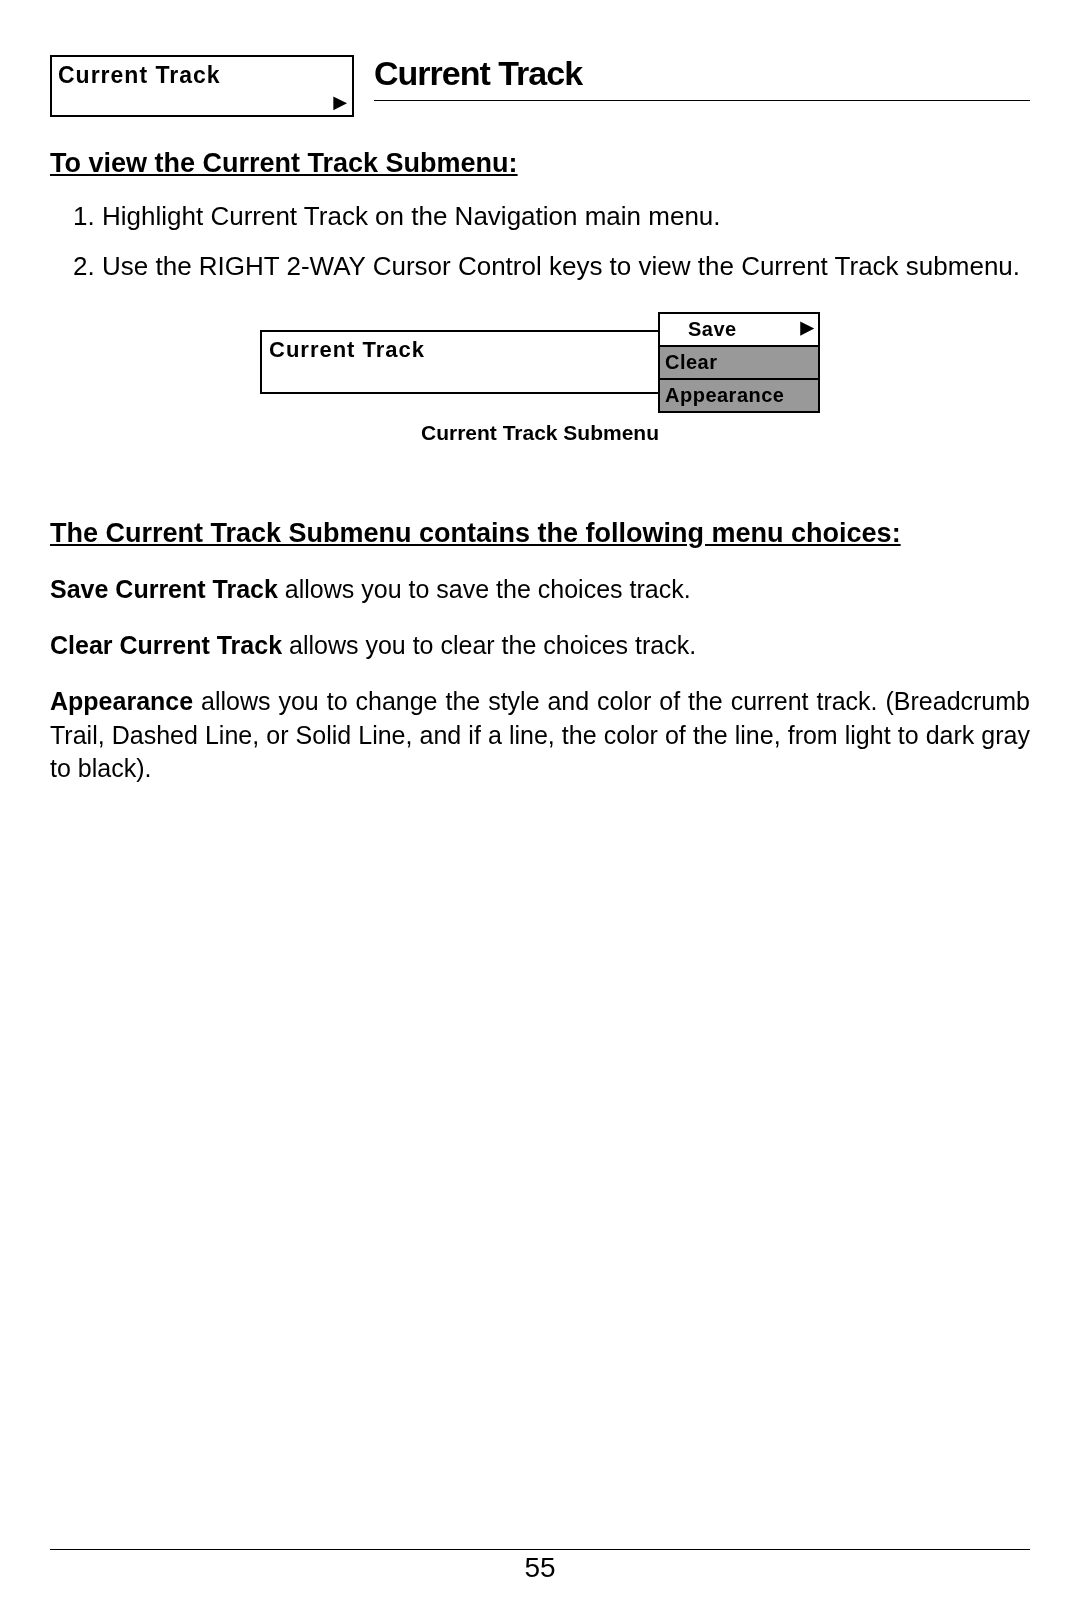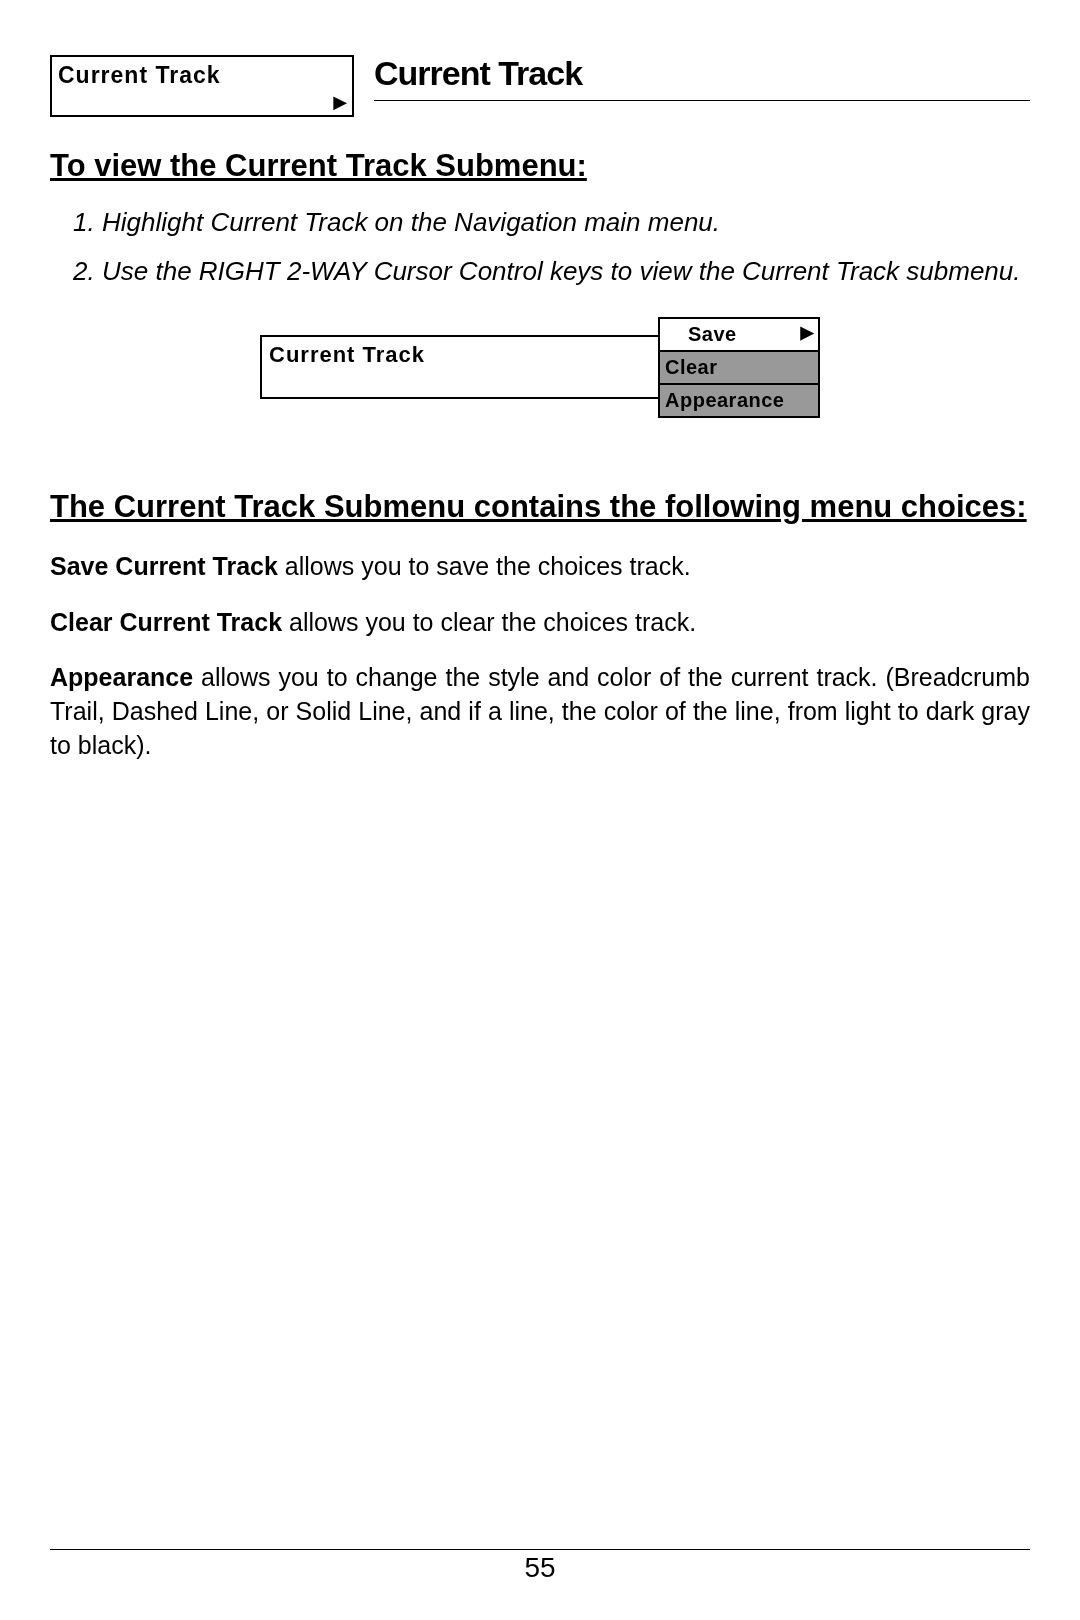--- a/index.html
+++ b/index.html
@@ -61,30 +61,29 @@
       margin-top: 3px;
     }
     .intro {
       text-align: justify;
       text-justify: inter-word;
     }
     .intro .lead { font-weight: 700; }
 
     .section-head {
       font-weight: 700;
-      font-size: 31px;
+      font-size: 27px;
       text-decoration: underline;
       margin: 28px 0 18px 0;
     }
 
     ol.steps {
       margin: 0 0 28px 0;
       padding-left: 52px;
       font-size: 26px;
-      font-style: italic;
     }
     ol.steps li { margin: 14px 0; }
 
     .figure {
       margin: 26px auto 0 auto;
       width: 560px;
     }
     .figure-row { display: flex; align-items: flex-start; }
     .figure .main-box {
       border: 2px solid #000;
@@ -181,20 +180,21 @@
     </div>
     <div class="submenu">
       <div class="item sel">
         <span>Save</span>
         <span class="arrow">▶</span>
       </div>
       <div class="item">Clear</div>
       <div class="item">Appearance</div>
     </div>
   </div>
+  <div class="caption">Current Track Submenu</div>
 </div>
 
 <div class="section-head" style="margin-top:68px">The Current Track Submenu contains the following menu choices:</div>
 
 <div class="para">
   <span class="lead">Save Current Track</span><span> allows you to save the choices track.</span>
 </div>
 
 <div class="para">
   <span class="lead">Clear Current Track</span><span> allows you to clear the choices track.</span>

